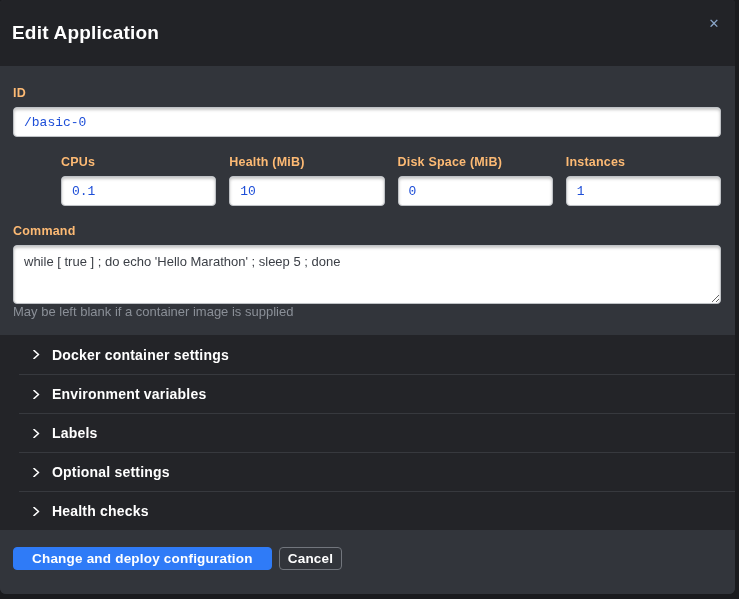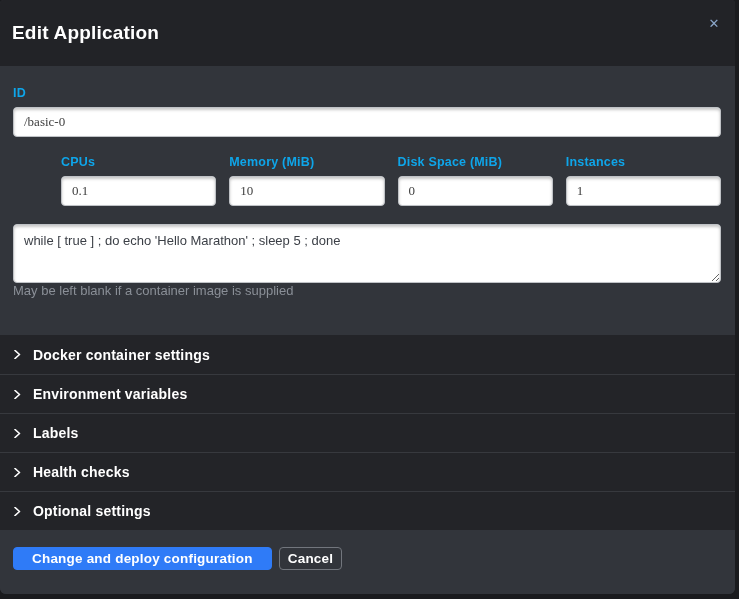--- a/index.html
+++ b/index.html
@@ -35,29 +35,29 @@
     color:#8ba6c9;font-size:13px;font-weight:700;
     cursor:pointer;line-height:1;
   }
   
   .form-section{
     background:#32353b;
     padding:20px 14px 0 13px;
     flex:0 0 269px;box-sizing:border-box;
   }
   .field-label{
-    display:block;color:#0ea5e9;font-size:12.5px;font-weight:700;
+    display:block;color:#fdba74;font-size:12.5px;font-weight:700;
     margin-bottom:7px;letter-spacing:.2px;
   }
   .text-input{
     box-sizing:border-box;width:100%;height:30px;
     background:#ffffff;border:1px solid #bfc2c6;border-radius:4px;
     box-shadow:inset 0 2px 3px rgba(0,0,0,0.22);
-    font-family:Liberation Serif, serif;
-    font-size:13px;color:#404040;padding:0 10px;outline:none;
+    font-family:Liberation Mono, monospace;
+    font-size:13px;color:#1d4ed8;padding:0 10px;outline:none;
   }
   .field-group{margin-bottom:18px;}
   .grid-4{
     display:grid;grid-template-columns:repeat(4,1fr);
     column-gap:13px;margin-bottom:18px;margin-left:48px;
   }
   .command-textarea{
     box-sizing:border-box;width:100%;height:59px;
     background:#ffffff;border:1px solid #bfc2c6;border-radius:4px;
     box-shadow:inset 0 2px 3px rgba(0,0,0,0.22);
@@ -68,21 +68,21 @@
   .help-text{
     color:#8a8f97;font-size:13px;
   }
   
   .accordion{
     background:#232428;flex:0 0 195px;
   }
   .accordion-row{
     height:39px;box-sizing:border-box;
     display:flex;align-items:center;
-    padding-left:13px;cursor:pointer;
+    padding-left:13px;cursor:pointer;margin-left:19px;
   }
   .accordion-row + .accordion-row{border-top:1px solid #37393e;}
   .chevron{
     width:9px;height:9px;margin-right:11px;flex:0 0 auto;
     display:inline-block;
   }
   .chevron svg{display:block;}
   .accordion-label{
     color:#ffffff;font-size:14px;font-weight:700;letter-spacing:.2px;
   }
@@ -124,34 +124,35 @@
       <label class="field-label">ID</label>
       <input class="text-input" type="text" value="/basic-0" style="">
     </div>
 
     <div class="grid-4">
       <div>
         <label class="field-label">CPUs</label>
         <input class="text-input" type="text" value="0.1" style="">
       </div>
       <div>
-        <label class="field-label">Memory (MiB)</label>
+        <label class="field-label">Health (MiB)</label>
         <input class="text-input" type="text" value="10" style="">
       </div>
       <div>
         <label class="field-label">Disk Space (MiB)</label>
         <input class="text-input" type="text" value="0" style="">
       </div>
       <div>
         <label class="field-label">Instances</label>
         <input class="text-input" type="text" value="1" style="">
       </div>
     </div>
 
     <div>
+      <label class="field-label">Command</label>
       <textarea class="command-textarea" spellcheck="false" style="">while [ true ] ; do echo 'Hello Marathon' ; sleep 5 ; done</textarea>
       <div class="help-text">May be left blank if a container image is supplied</div>
     </div>
 
   </div>
 
   <div class="accordion">
 
     <div class="accordion-row">
       <span class="chevron">
@@ -179,30 +180,30 @@
       </span>
       <span class="accordion-label">Labels</span>
     </div>
 
     <div class="accordion-row">
       <span class="chevron">
         <svg width="9" height="9" viewBox="0 0 9 9">
             <path d="M2 0.5 L6.5 4.5 L2 8.5" fill="none" stroke="#ffffff" stroke-width="1.6" stroke-linecap="round" stroke-linejoin="round"></path>
           </svg>
       </span>
+      <span class="accordion-label">Optional settings</span>
+    </div>
+
+    <div class="accordion-row">
+      <span class="chevron">
+        <svg width="9" height="9" viewBox="0 0 9 9">
+            <path d="M2 0.5 L6.5 4.5 L2 8.5" fill="none" stroke="#ffffff" stroke-width="1.6" stroke-linecap="round" stroke-linejoin="round"></path>
+          </svg>
+      </span>
       <span class="accordion-label">Health checks</span>
-    </div>
-
-    <div class="accordion-row">
-      <span class="chevron">
-        <svg width="9" height="9" viewBox="0 0 9 9">
-            <path d="M2 0.5 L6.5 4.5 L2 8.5" fill="none" stroke="#ffffff" stroke-width="1.6" stroke-linecap="round" stroke-linejoin="round"></path>
-          </svg>
-      </span>
-      <span class="accordion-label">Optional settings</span>
     </div>
 
   </div>
 
   <div class="modal-footer">
     <button class="btn btn-primary">Change and deploy configuration</button>
     <button class="btn btn-cancel">Cancel</button>
   </div>
 
 </div>

